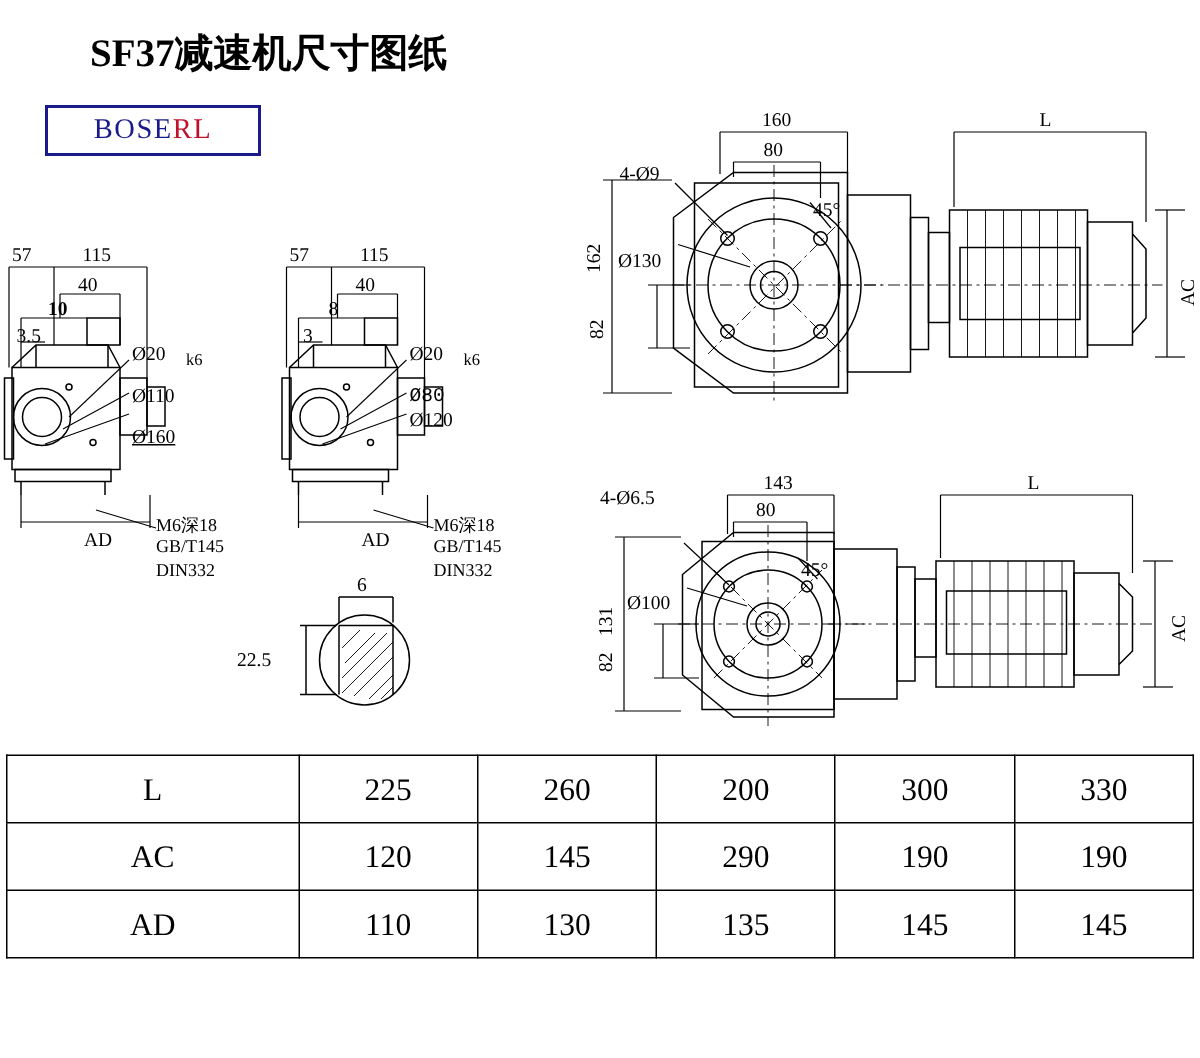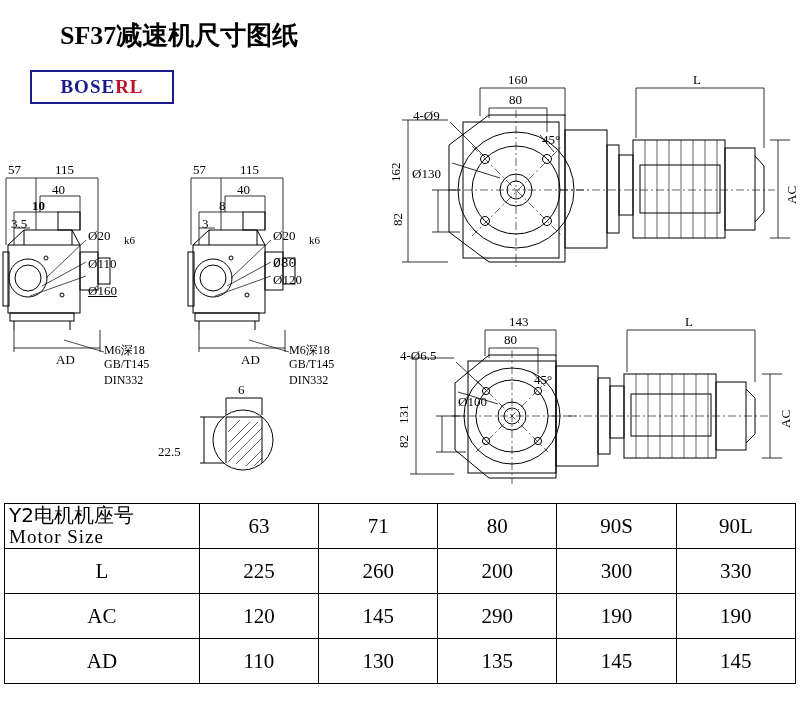--- a/index.html
+++ b/index.html
@@ -18,21 +18,21 @@
     letter-spacing:0px;
     font-family:"Liberation Serif", serif;
   }
   #logo-box{
     left:30px;top:70px;width:140px;height:30px;
     border:2px solid #1a1a8c;
     display:flex;align-items:center;justify-content:center;
   }
   #logo-text{
     font-family:"Liberation Serif", serif;
-    font-weight:bold;font-size:19px;
+    font-weight:normal;font-size:19px;
     color:#c0102a;letter-spacing:1px;
   }
   #logo-text .blue{color:#1a1a8c;}
   svg{position:absolute;left:0;top:0;}
   
   #spec-table{
     position:absolute;left:4px;top:503px;width:792px;
     border-collapse:collapse;
     font-family:"Liberation Serif", serif;
   }
@@ -344,55 +344,44 @@
 <div class="abs lbl" style="left:273px;top:228px;">Ø20</div>
 <div class="abs lbl-s" style="left:309px;top:234px;">k6</div>
 <div class="abs lbl" style="left:273px;top:256px;font-family:Liberation Mono, monospace;">Ø80</div>
 <div class="abs lbl" style="left:273px;top:272px;">Ø120</div>
 <div class="abs lbl" style="left:241px;top:352px;">AD</div>
 <div class="abs lbl cjk" style="left:289px;top:342px;font-size:12px;">M6深18</div>
 <div class="abs lbl" style="left:289px;top:357px;font-size:12px;">GB/T145</div>
 <div class="abs lbl" style="left:289px;top:373px;font-size:12px;">DIN332</div>
 
 <div class="abs lbl" style="left:238px;top:382px;">6</div>
-<div class="abs lbl" style="left:158px;top:444px;">22.5</div>
+<div class="abs lbl" style="left:158px;top:432px;">22.5</div>
 
 <div class="abs lbl" style="left:508px;top:72px;">160</div>
 <div class="abs lbl" style="left:509px;top:92px;">80</div>
 <div class="abs lbl" style="left:693px;top:72px;">L</div>
 <div class="abs lbl" style="left:413px;top:108px;">4-Ø9</div>
 <div class="abs lbl" style="left:542px;top:132px;">45°</div>
 <div class="abs lbl" style="left:412px;top:166px;">Ø130</div>
 <div class="abs lbl" style="left:388px;top:182px;transform:rotate(-90deg);transform-origin:left top;">162</div>
 <div class="abs lbl" style="left:390px;top:226px;transform:rotate(-90deg);transform-origin:left top;">82</div>
 <div class="abs lbl" style="left:784px;top:204px;transform:rotate(-90deg);transform-origin:left top;">AC</div>
 
 <div class="abs lbl" style="left:509px;top:314px;">143</div>
 <div class="abs lbl" style="left:504px;top:332px;">80</div>
 <div class="abs lbl" style="left:685px;top:314px;">L</div>
-<div class="abs lbl" style="left:400px;top:348px;">4-Ø6.5</div>
+<div class="abs lbl" style="left:400px;top:324px;">4-Ø6.5</div>
 <div class="abs lbl" style="left:534px;top:372px;">45°</div>
-<div class="abs lbl" style="left:418px;top:394px;margin-left:40px;">Ø100</div>
+<div class="abs lbl" style="left:418px;top:394px;">Ø100</div>
 <div class="abs lbl" style="left:396px;top:424px;transform:rotate(-90deg);transform-origin:left top;">131</div>
 <div class="abs lbl" style="left:396px;top:448px;transform:rotate(-90deg);transform-origin:left top;">82</div>
 <div class="abs lbl" style="left:778px;top:428px;transform:rotate(-90deg);transform-origin:left top;">AC</div>
 
 <table id="spec-table">
   <tbody>
-    <tr>
-      <td class="rowhead">
-        <span class="hdr-cn cjk">Y2电机机座号</span>
-        <span class="hdr-en">Motor Size</span>
-      </td>
-      <td class="datacell">63</td>
-      <td class="datacell">71</td>
-      <td class="datacell">80</td>
-      <td class="datacell">90S</td>
-      <td class="datacell">90L</td>
-    </tr>
     <tr>
       <td class="rowhead">L</td>
       <td class="datacell">225</td>
       <td class="datacell">260</td>
       <td class="datacell">200</td>
       <td class="datacell">300</td>
       <td class="datacell">330</td>
     </tr>
     <tr>
       <td class="rowhead">AC</td>

